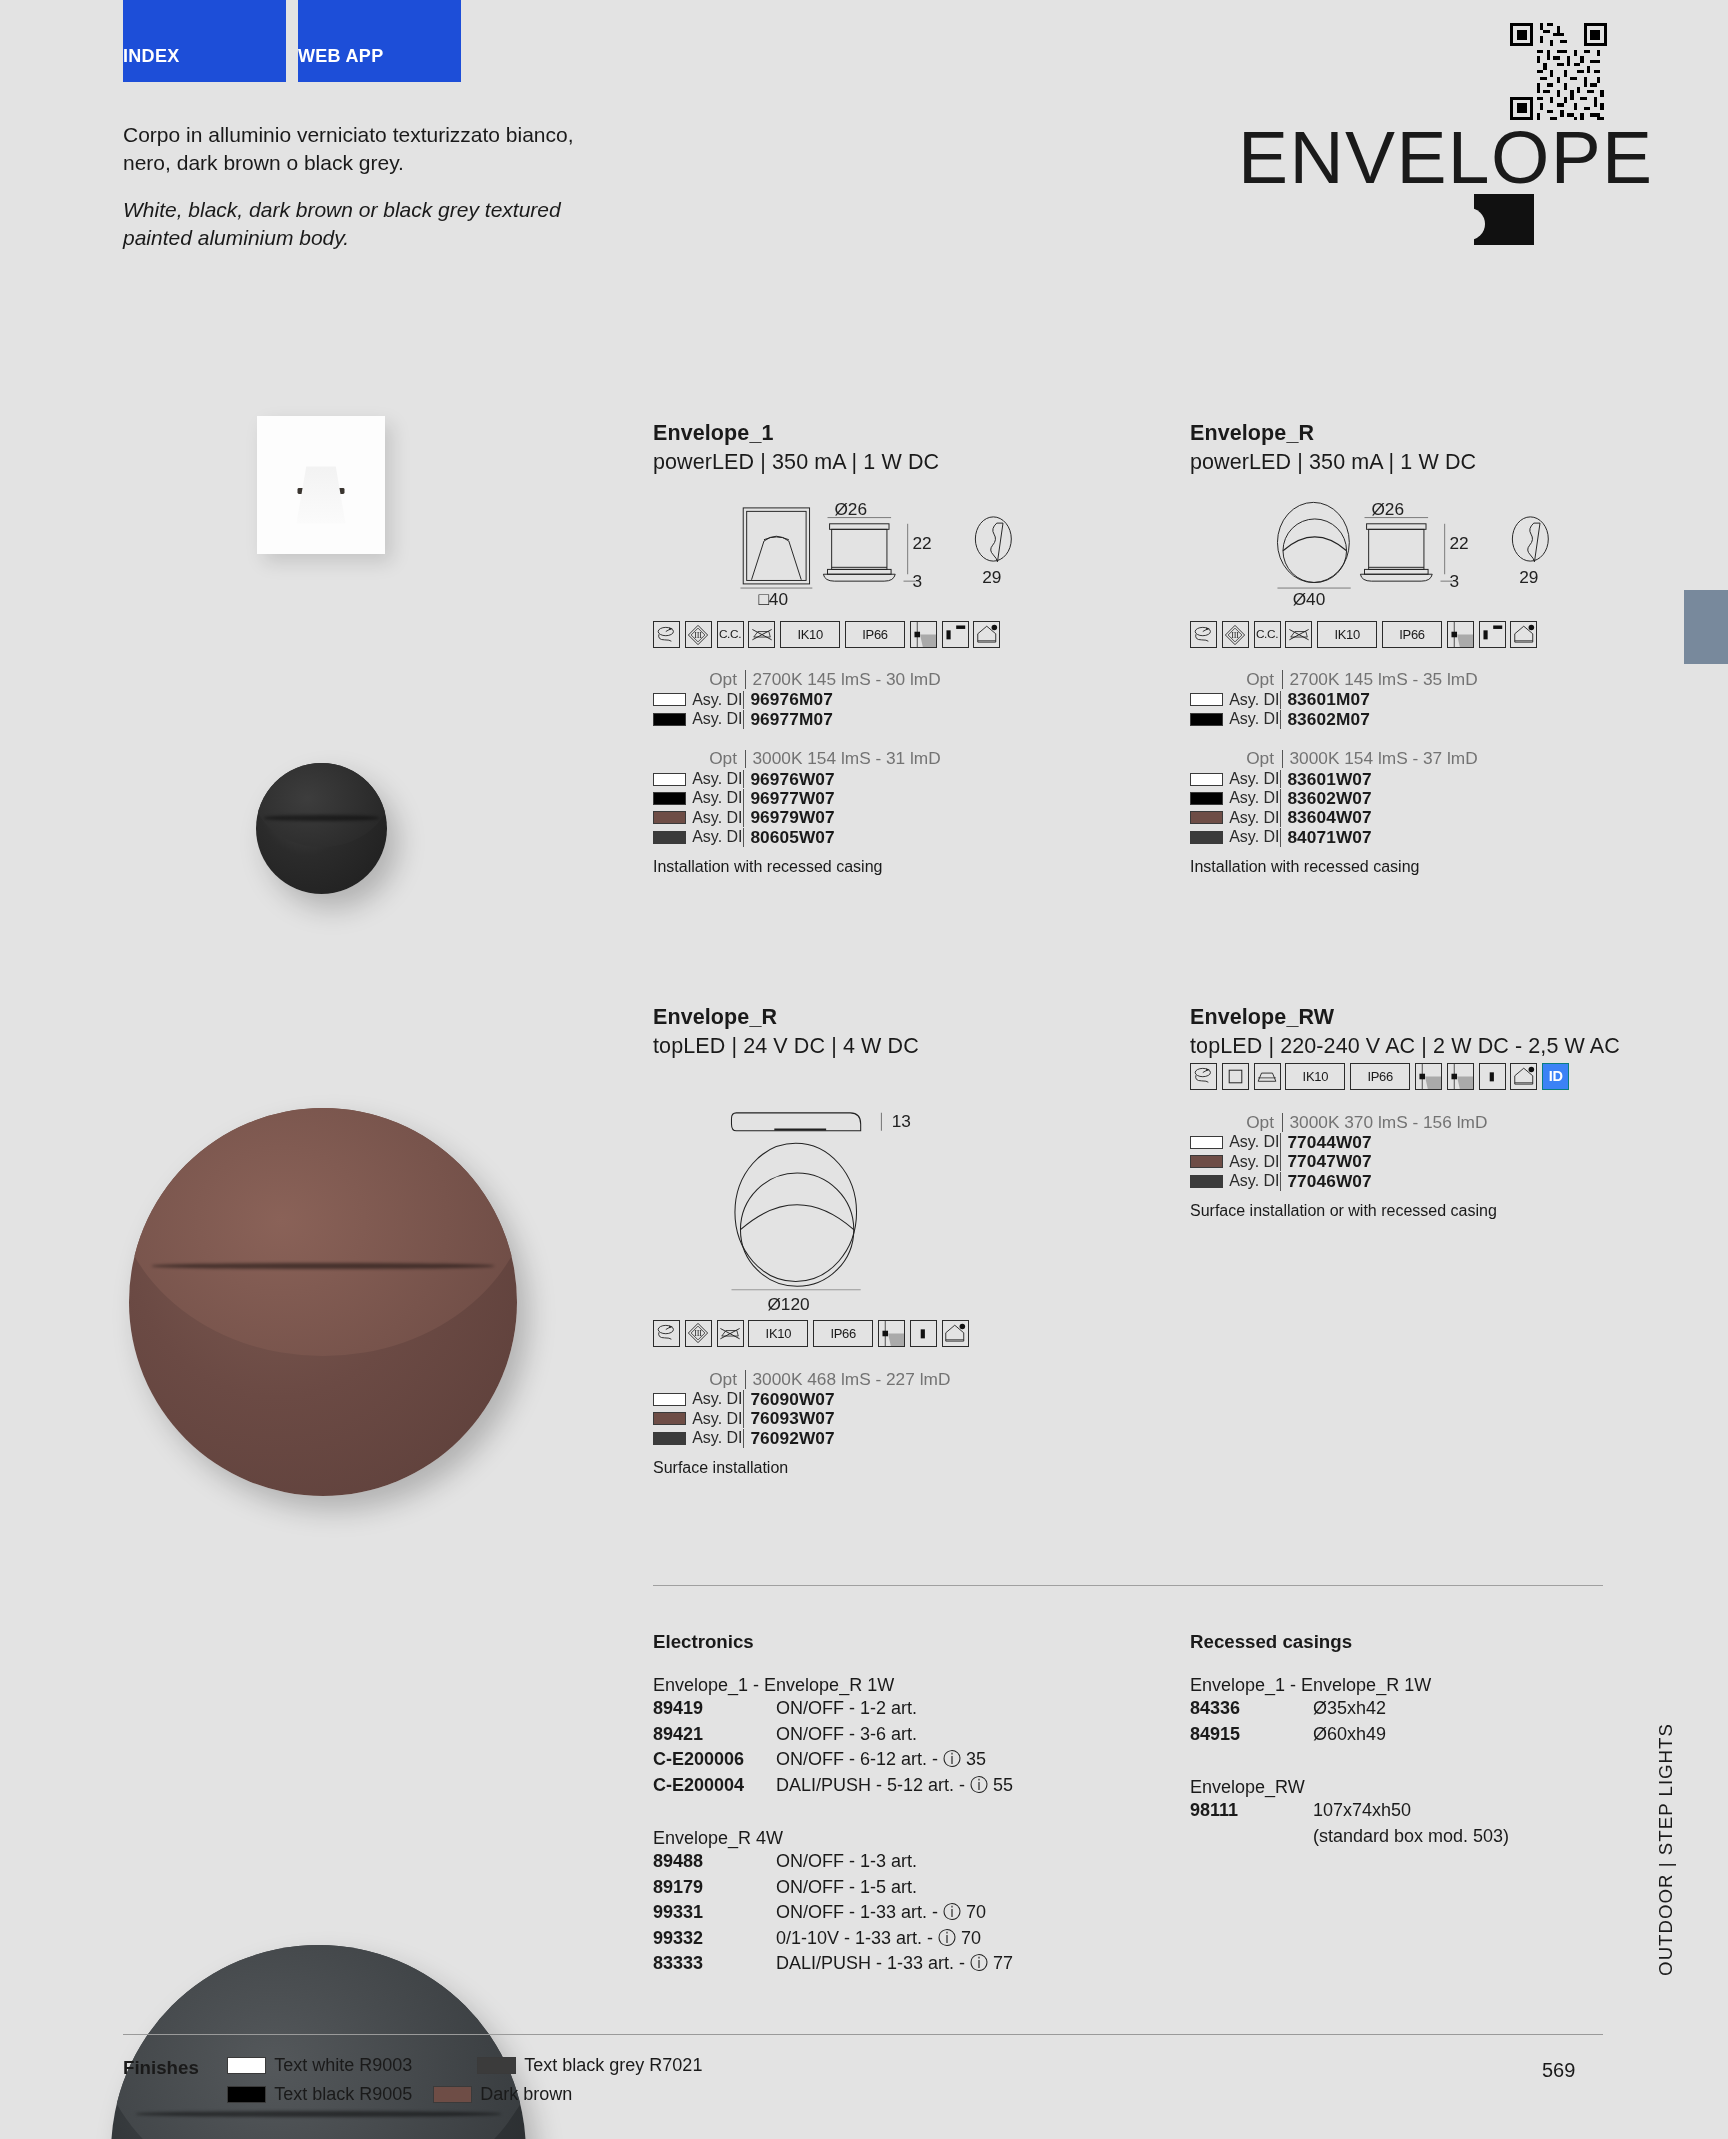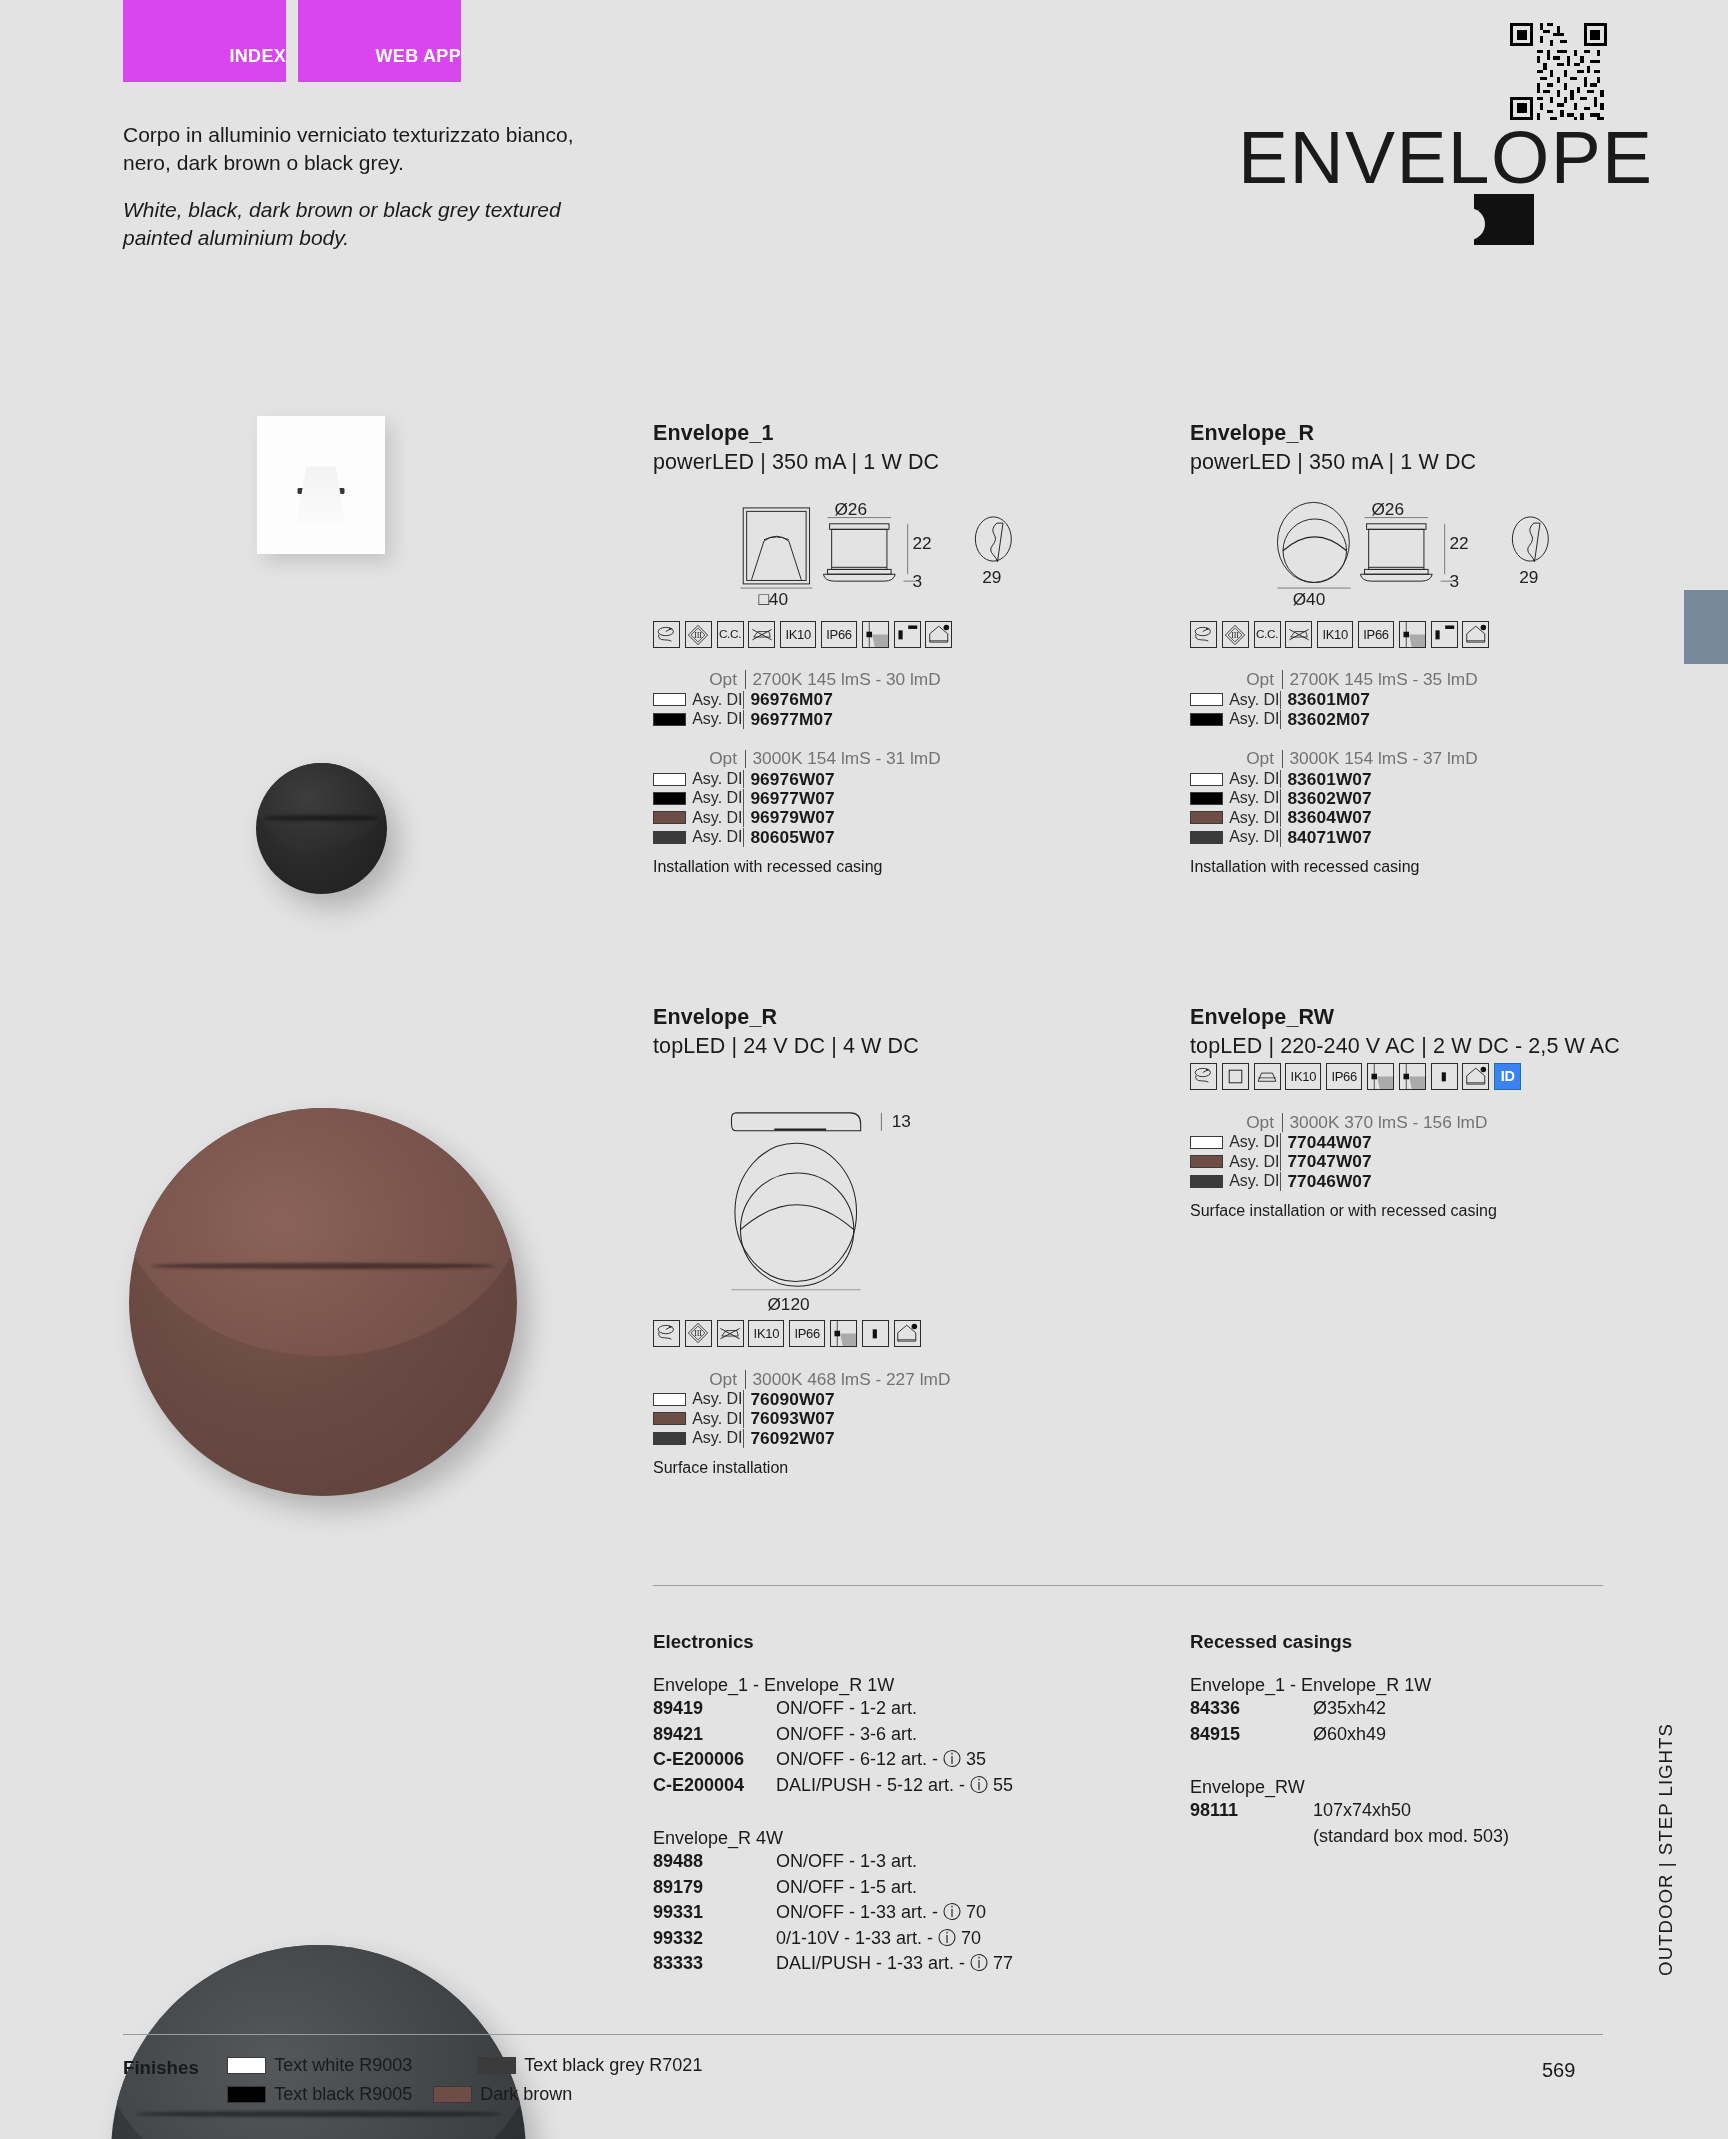--- a/index.html
+++ b/index.html
@@ -8,22 +8,22 @@
     background:#e3e3e3;
     font-family:"Liberation Sans", sans-serif;
     color:#1a1a1a;
     position:relative;
     overflow:hidden;
   }
   .abs{position:absolute;}
 
   
   .tab{
-    width:163px;height:82px;background:#d946ef;
-    display:flex;align-items:flex-end;justify-content:flex-end;
+    width:163px;height:82px;background:#1d4ed8;
+    display:flex;align-items:flex-end;justify-content:flex-start;
     padding-bottom:15px;box-sizing:border-box;
   }
   .tab span{color:#fff;font-weight:bold;font-size:18px;letter-spacing:0.3px;}
 
   
   .intro-it{font-size:21px;line-height:1.32;width:457px;}
   .intro-en{font-size:21px;line-height:1.32;width:484px;font-style:italic;}
 
   
   .envelope-title{font-size:75px;font-weight:300;letter-spacing:1.4px;line-height:1;}
@@ -81,21 +81,21 @@
   .dimbox{position:relative;height:111px;}
 
   
   .icons{display:flex;gap:4.8px;align-items:flex-start;}
   .ico{
     width:27px;height:27px;border:1.1px solid #2b2b2b;background:#e3e3e3;
     position:relative;box-sizing:border-box;
     display:flex;align-items:center;justify-content:center;
     font-size:13px;line-height:1;letter-spacing:-0.3px;
   }
-  .ico.wide{width:36px;}
+  .ico.wide{width:60px;}
   .ico.teal{background:#3b82f6;border-color:#0a7d80;color:#fff;font-weight:bold;font-size:14.5px;}
   .ico svg{display:block;}
 
   
   .opt-row{display:flex;align-items:center;height:19.4px;font-size:16.6px;}
   .sw{width:33px;height:13px;border:1px solid #3a3a3a;box-sizing:border-box;margin-right:6.2px;}
   .sw-white{background:#fff;}
   .sw-black{background:#000;}
   .sw-brown{background:#6e4d46;}
   .sw-grey{background:#3b3b3b;}

